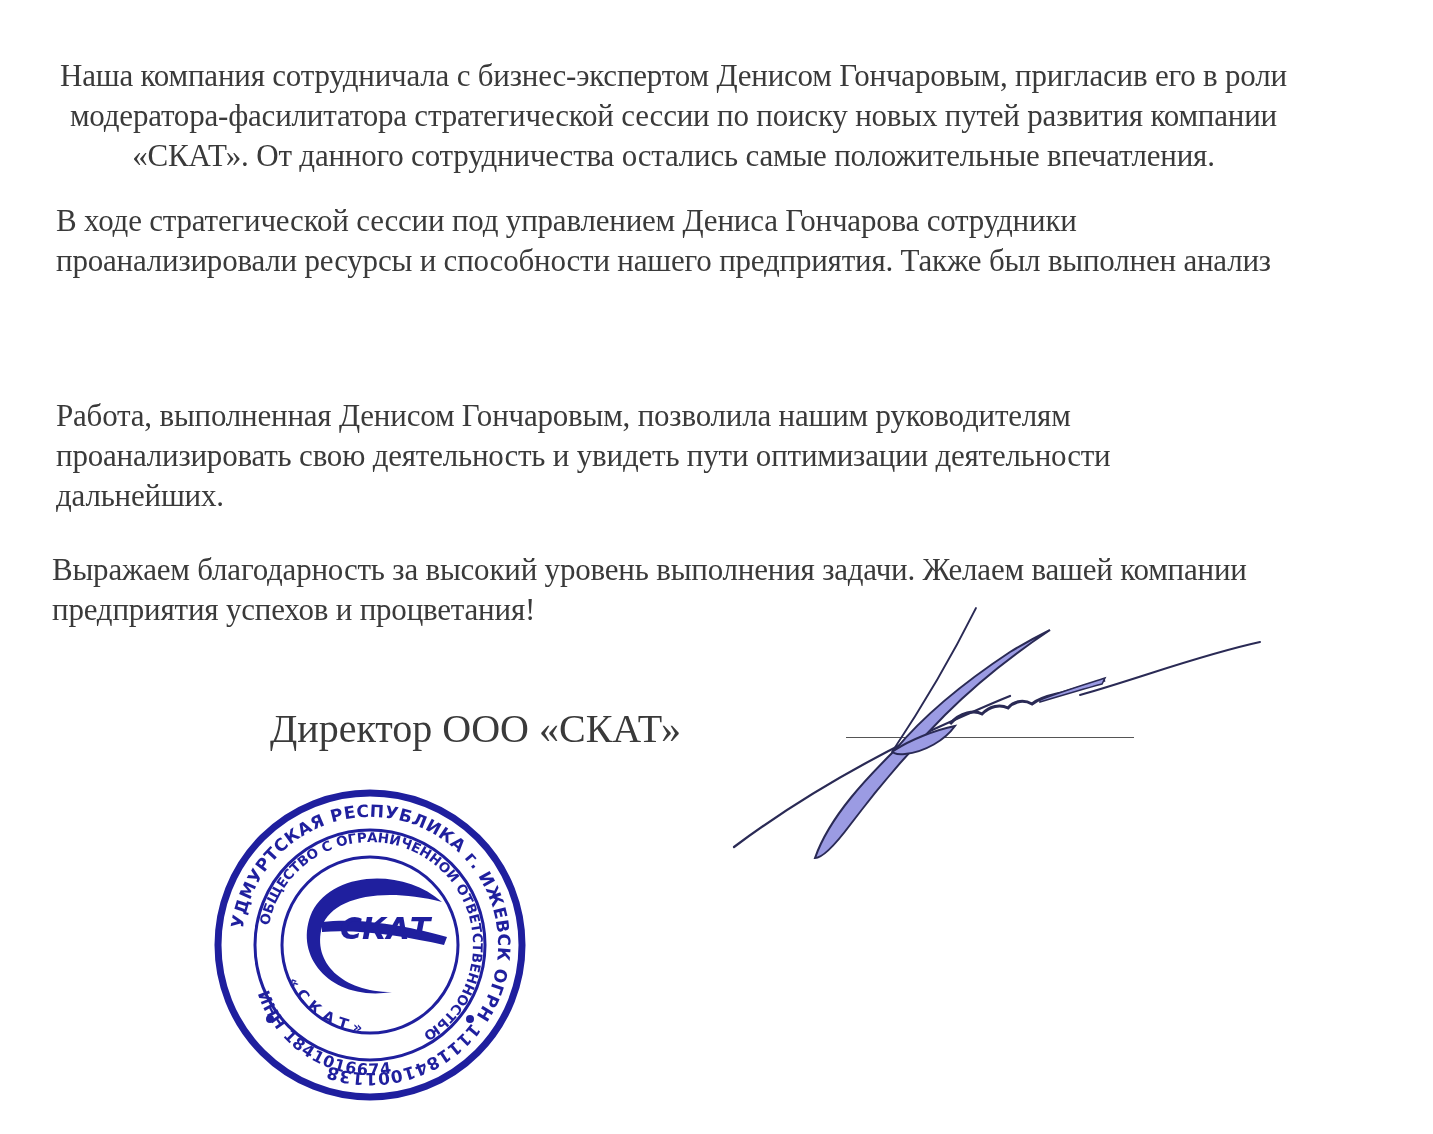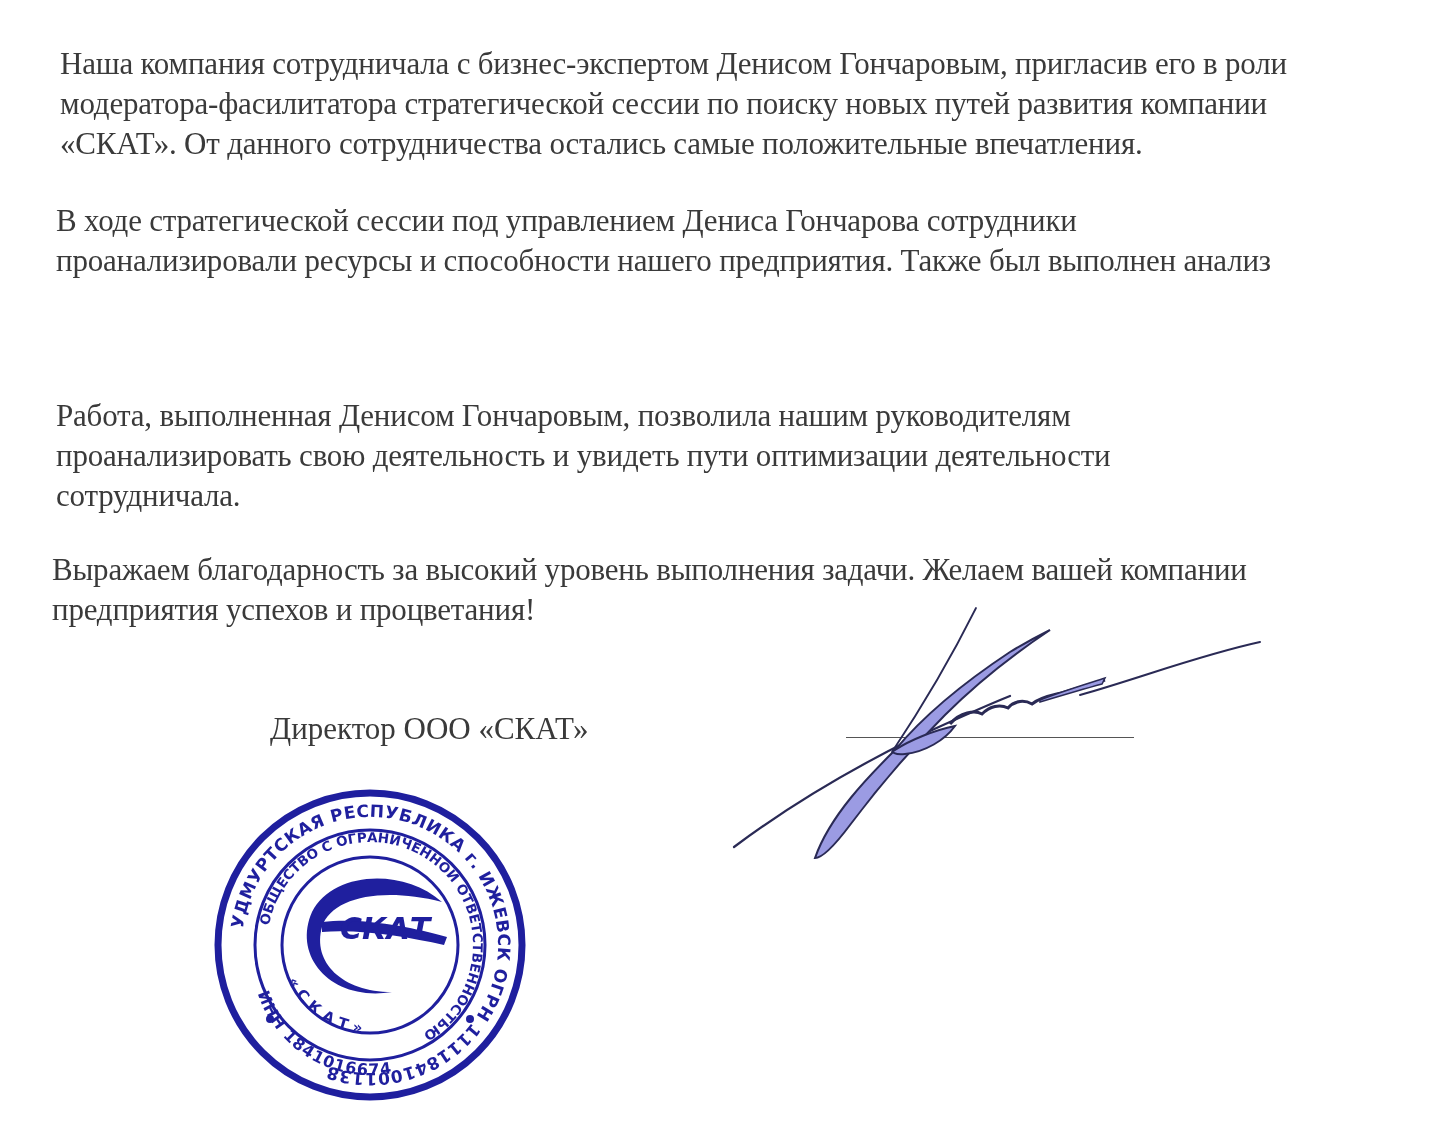--- a/index.html
+++ b/index.html
@@ -28,30 +28,30 @@
       font-size: 31px;
       line-height: 40px;
       letter-spacing: -0.2px;
       white-space: nowrap;
     }
     .para .line {
       display: block;
       font-stretch: condensed;
       transform-origin: left center;
     }
-    #p1 { left: 60px; top: 44px; }
+    #p1 { left: 60px; top: 56px; text-align: center; }
     #p2 { left: 56px; top: 201px; font-family: Liberation Serif, serif; }
     #p3 { left: 56px; top: 396px; }
     #p4 { left: 52px; top: 550px; }
 
     .director {
       position: absolute;
       left: 270px;
       top: 711px;
-      font-size: 31px;
+      font-size: 40px;
       line-height: 36px;
       white-space: nowrap;
       color: #3a3a3a;
     }
 
     .stamp {
       position: absolute;
       left: 212px;
       top: 787px;
       width: 316px;
@@ -85,21 +85,21 @@
   </p>
 
   <p class="para" id="p2">
     <span class="line">В ходе стратегической сессии под управлением Дениса Гончарова сотрудники</span>
     <span class="line">проанализировали ресурсы и способности нашего предприятия. Также был выполнен анализ</span>
   </p>
 
   <p class="para" id="p3">
     <span class="line">Работа, выполненная Денисом Гончаровым, позволила нашим руководителям</span>
     <span class="line">проанализировать свою деятельность и увидеть пути оптимизации деятельности</span>
-    <span class="line">сотрудничала.</span>
+    <span class="line">дальнейших.</span>
   </p>
 
   <p class="para" id="p4">
     <span class="line">Выражаем благодарность за высокий уровень выполнения задачи. Желаем вашей компании</span>
     <span class="line">предприятия успехов и процветания!</span>
   </p>
 
   <div class="director">Директор ООО «СКАТ»</div>
 
   <div class="sign-line"></div>

